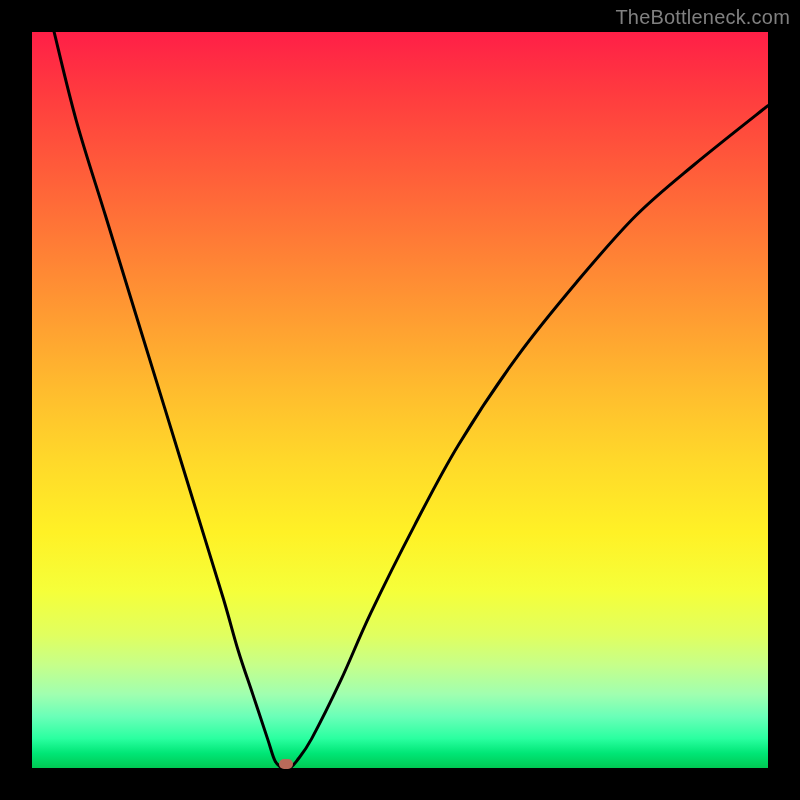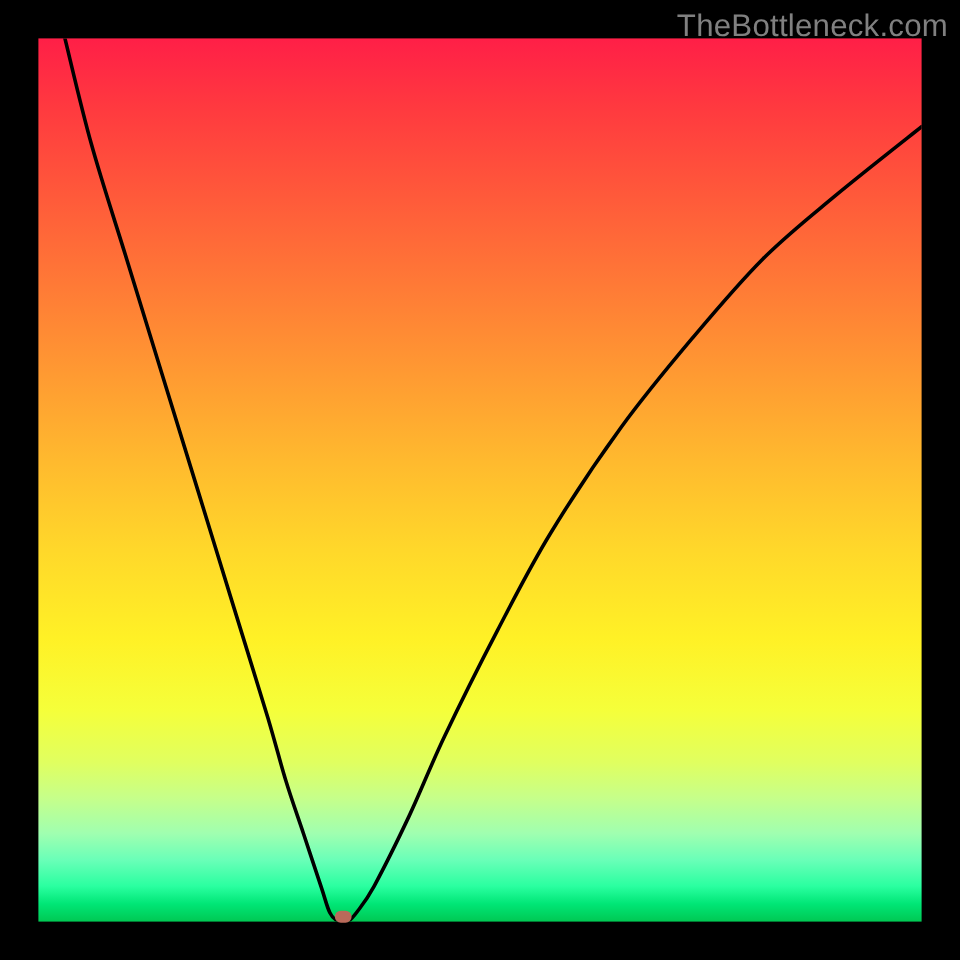--- a/index.html
+++ b/index.html
@@ -43,21 +43,21 @@
       #2affa0 96%,
       #00e676 98%,
       #00c853 100%
     );
   }
   .watermark {
     position: absolute;
     top: 6px;
     right: 10px;
     color: #808080;
-    font-size: 26px;
+    font-size: 20px;
     letter-spacing: 0.2px;
     font-weight: 400;
     text-align: right;
   }
   svg.curve {
     position: absolute;
     left: 0;
     top: 0;
     width: 736px;
     height: 736px;

